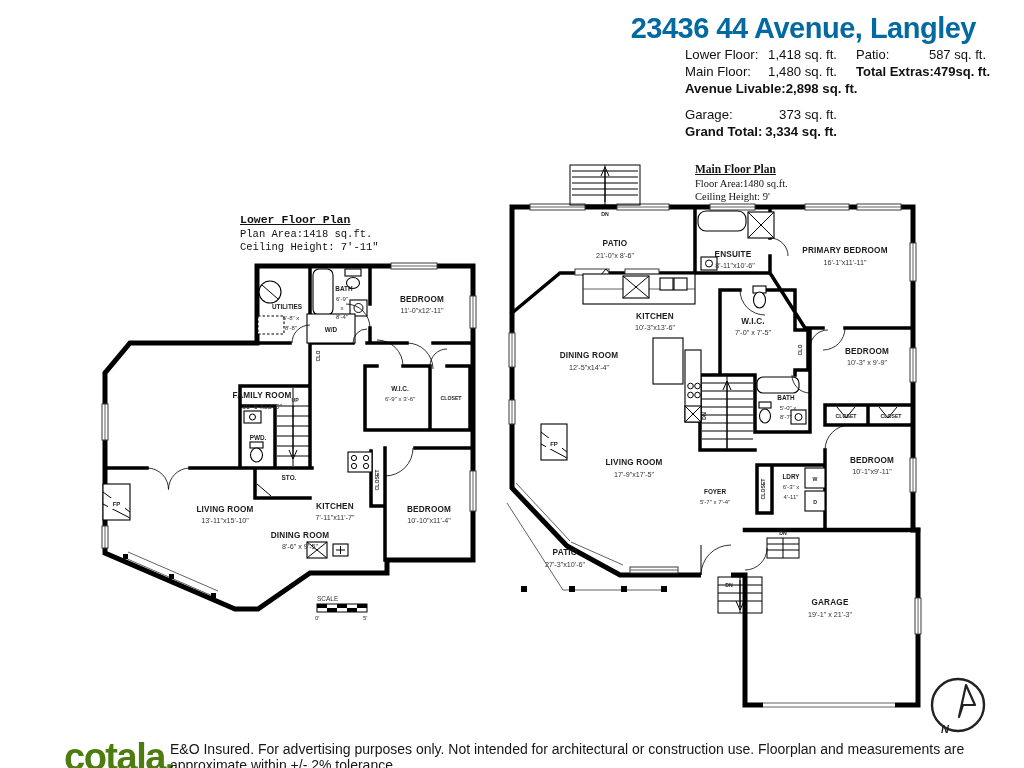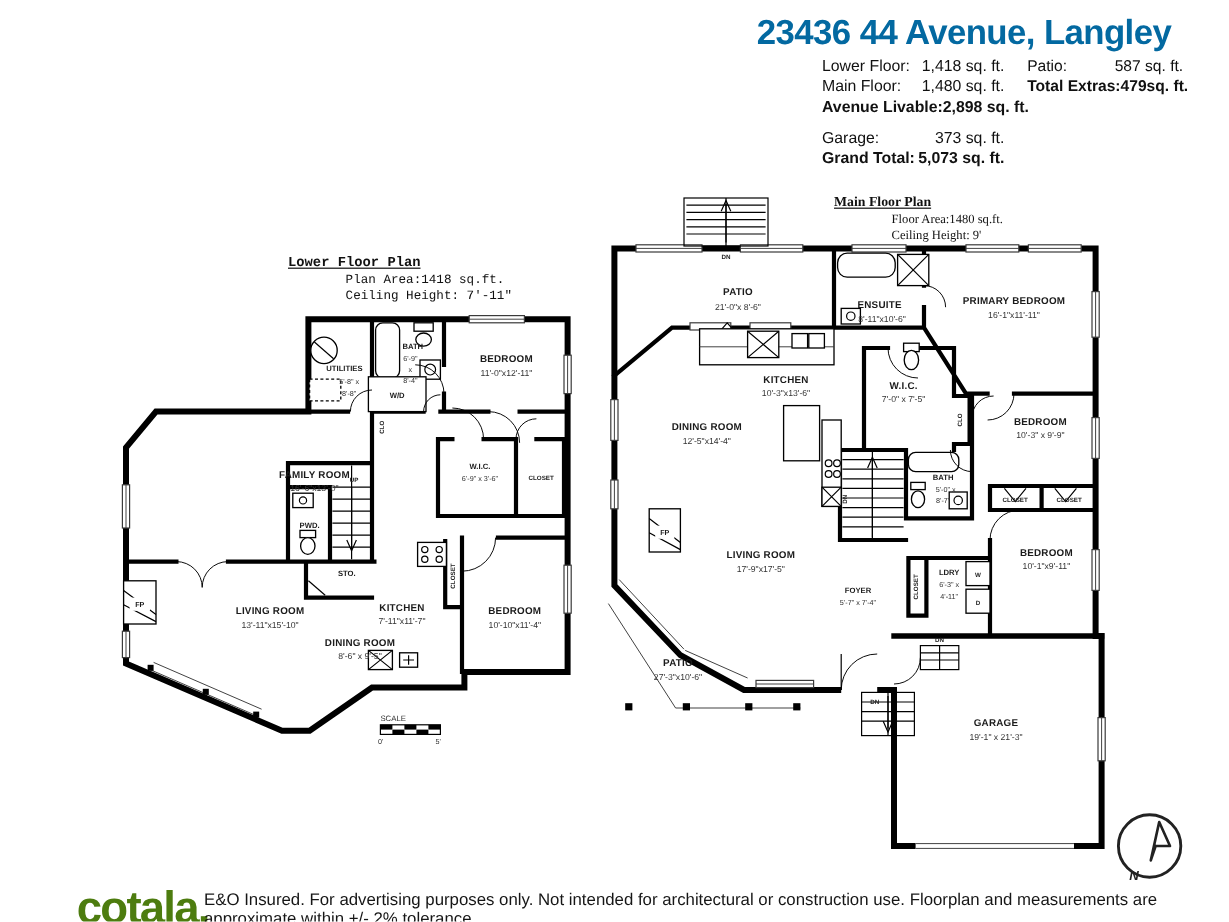--- a/index.html
+++ b/index.html
@@ -7,21 +7,21 @@
        font-family:"Liberation Sans",sans-serif;color:#111;}
   .title{position:absolute;top:12px;right:48px;font-size:29px;font-weight:bold;
          letter-spacing:-0.5px;color:#0369a1;}
   .stats-left{position:absolute;left:685px;top:46px;width:152px;font-size:13.2px;}
   .stats-right{position:absolute;left:856px;top:46px;width:130px;font-size:13px;}
   .row{display:flex;justify-content:space-between;line-height:17px;white-space:nowrap;}
   .bold{font-weight:bold;}
   .gap{height:9px;}
   .plan-h{position:absolute;}
   .plan-h .t1{font-size:11.5px;font-weight:bold;text-decoration:underline;margin-bottom:2px;}
-  .plan-h .t2{font-size:10.5px;line-height:13px;margin-left:48px;}
+  .plan-h .t2{font-size:10.5px;line-height:13px;}
   .logo{position:absolute;left:64px;top:736px;font-size:38px;font-weight:bold;
         letter-spacing:-1.5px;color:#4d7c0f;}
   .disclaimer{position:absolute;left:170px;top:741px;font-size:14px;color:#161616;}
   svg{position:absolute;}
   svg text{font-family:"Liberation Sans",sans-serif;fill:#1b1b1b;}
   .rn{font-size:8.2px;font-weight:bold;text-anchor:middle;letter-spacing:.2px;}
   .rd{font-size:7.2px;text-anchor:middle;fill:#333;}
   .s1{font-size:6.4px;font-weight:bold;text-anchor:middle;}
   .s2{font-size:6px;text-anchor:middle;fill:#333;}
   .t{font-size:5.2px;font-weight:bold;text-anchor:middle;fill:#222;}
@@ -53,21 +53,21 @@
     <span>Avenue Livable:</span>
     <span>2,898 sq. ft.</span>
   </div>
   <div class="gap"></div>
   <div class="row">
     <span>Garage:</span>
     <span>373 sq. ft.</span>
   </div>
   <div class="row bold">
     <span>Grand Total:</span>
-    <span>5,073 sq. ft.</span>
+    <span>3,334 sq. ft.</span>
   </div>
 </div>
 
 <div class="stats-right">
   <div class="row">
     <span>Patio:</span>
     <span>587 sq. ft.</span>
   </div>
   <div class="row bold">
     <span>Total Extras:</span>

